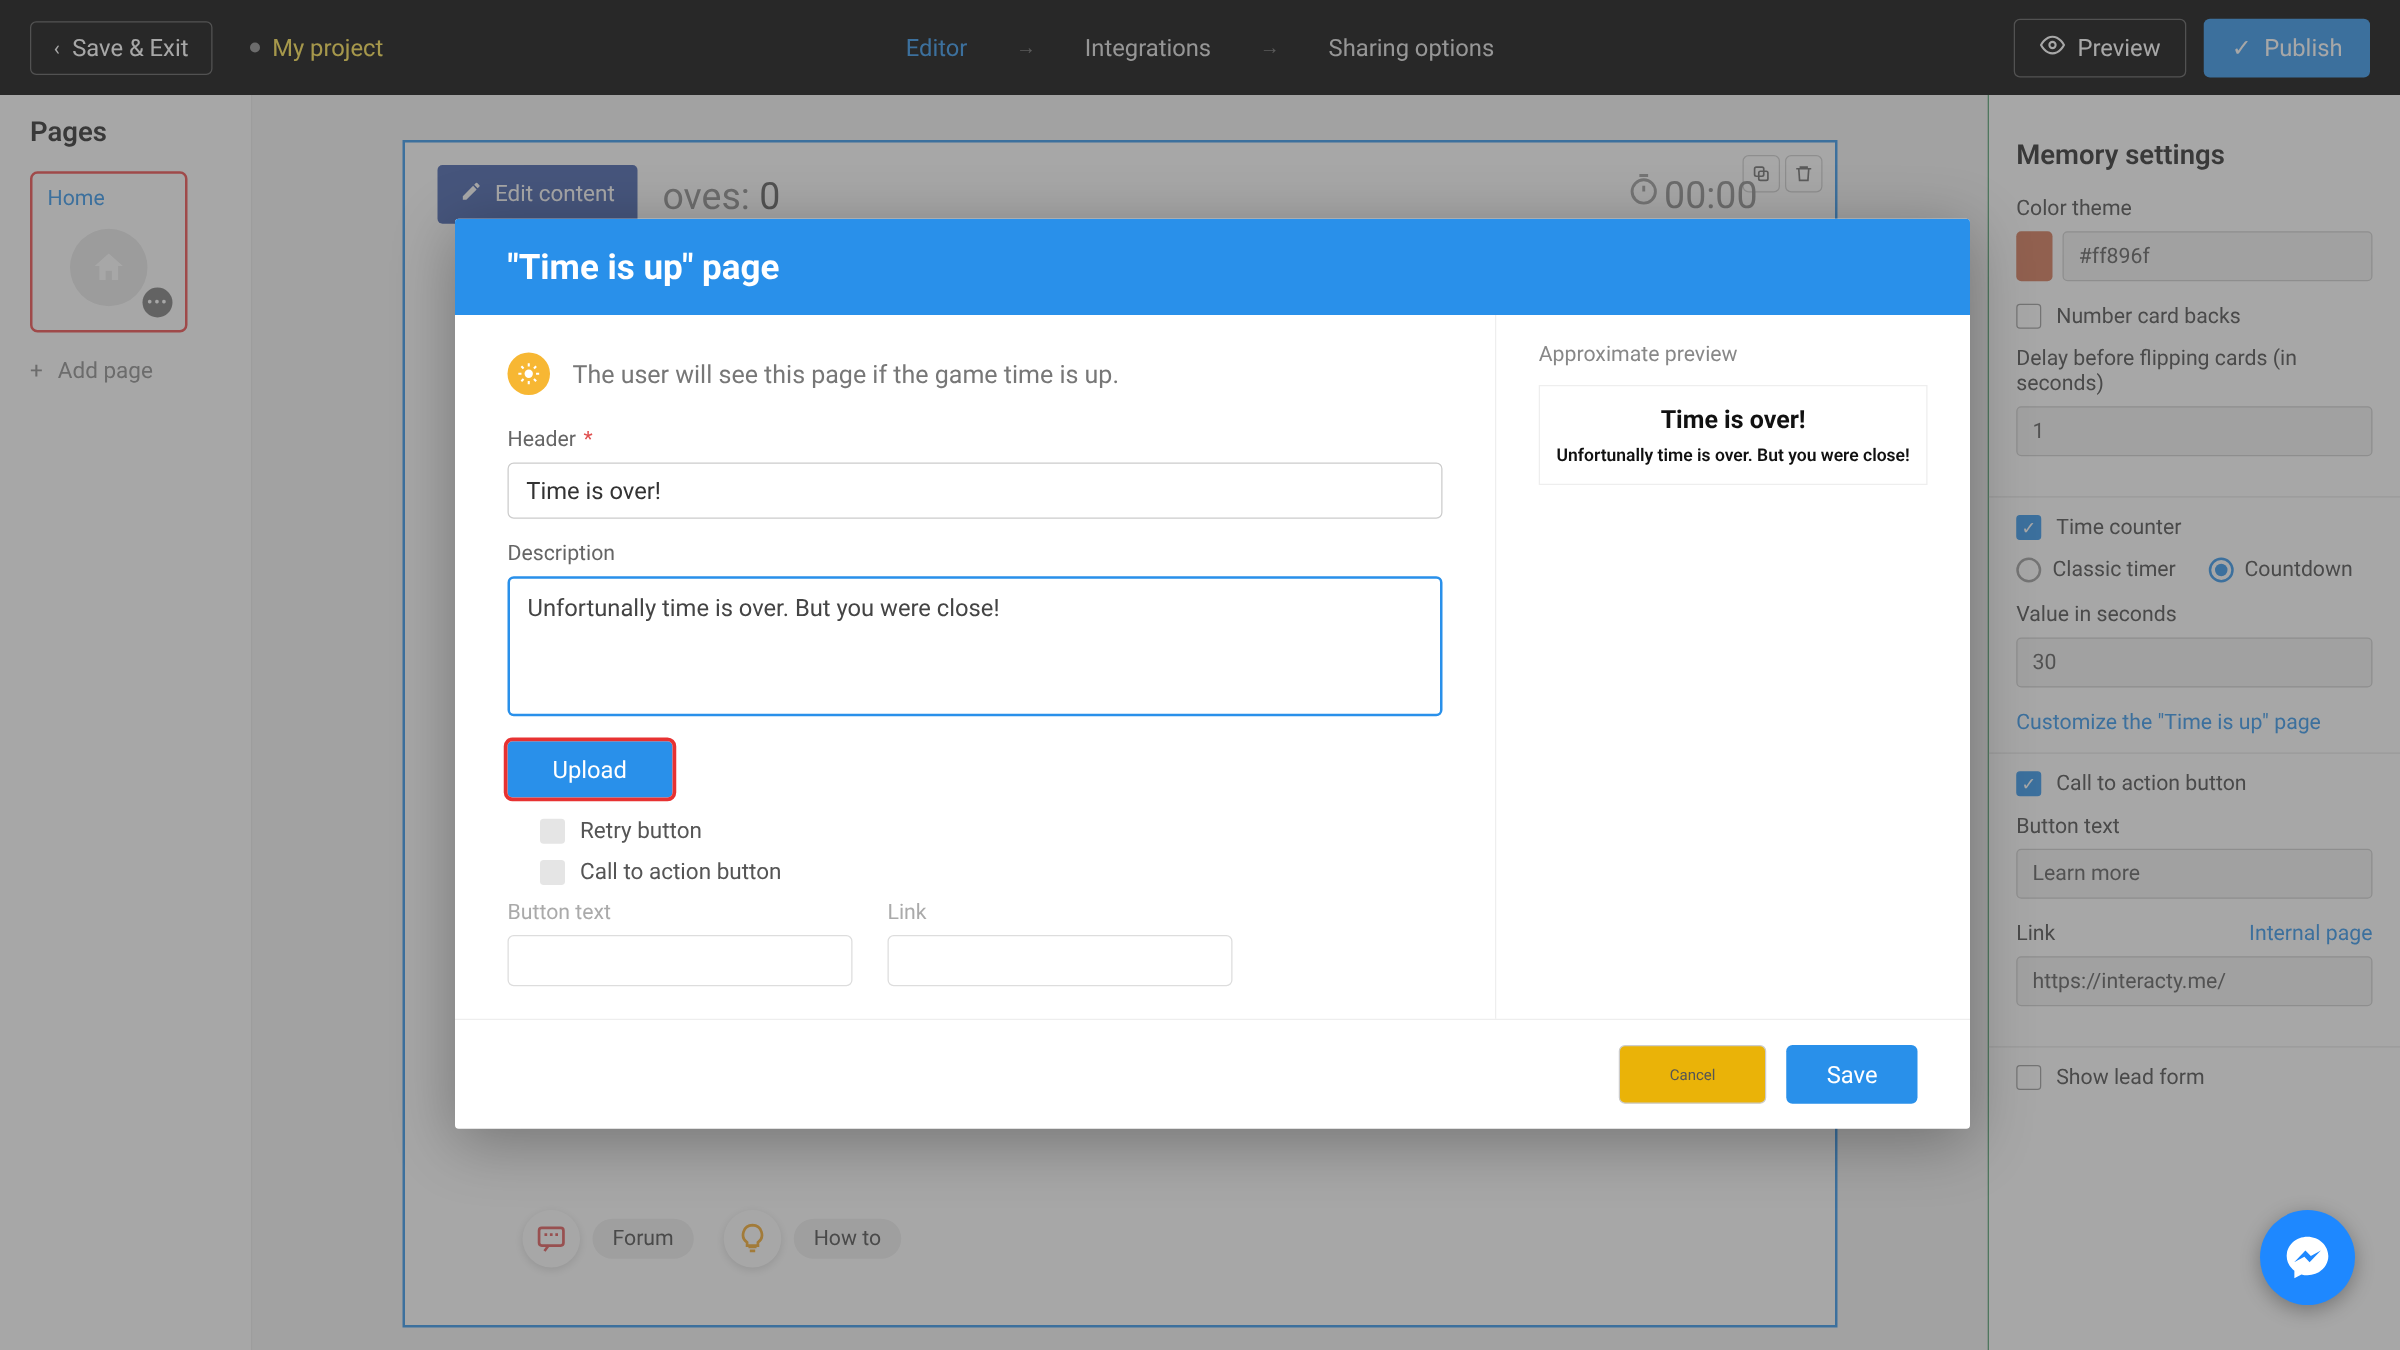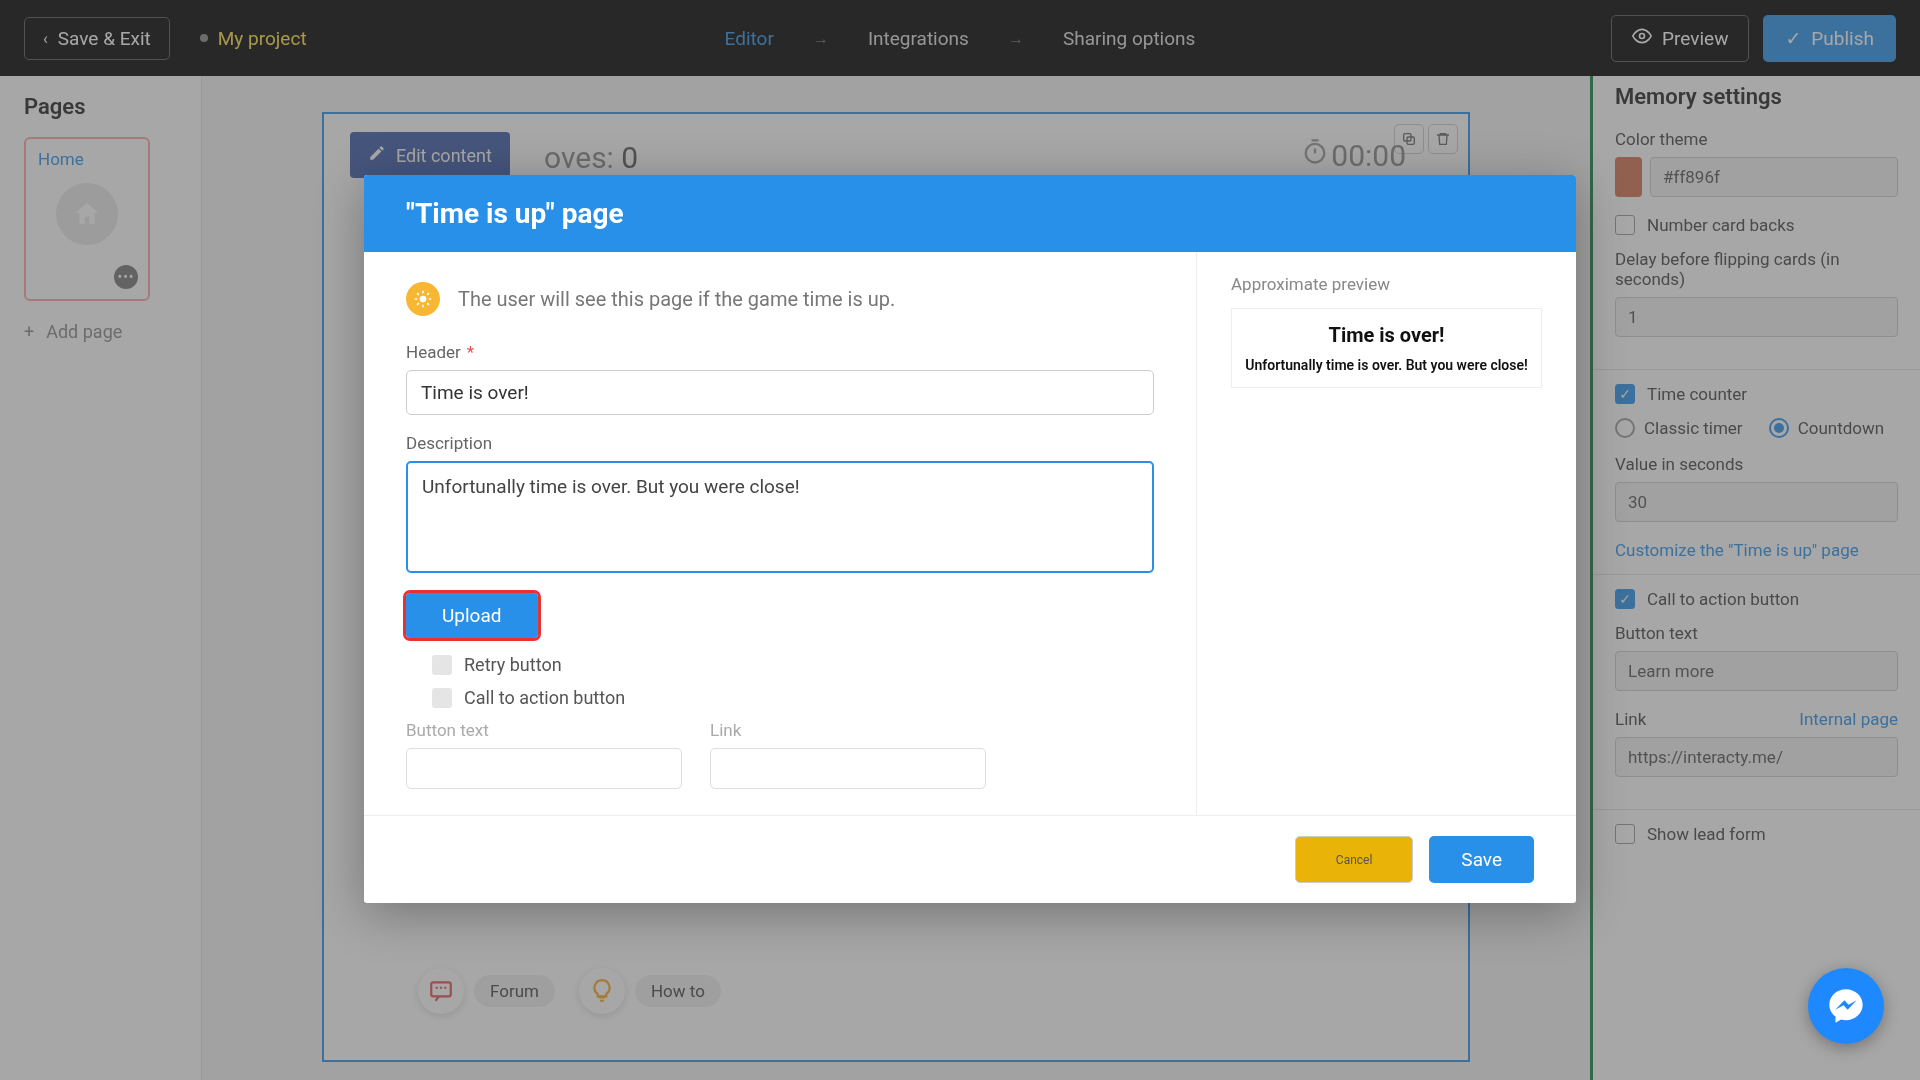--- a/index.html
+++ b/index.html
@@ -16,45 +16,45 @@
 .nav-item.active { color: #2990ea; }
 .arrow { color: #666; font-size: 16px; }
 .topbar-right { margin-left: auto; display: flex; gap: 14px; }
 .btn-preview { border: 1px solid #555; background: transparent; color: #fff; padding: 10px 20px; border-radius: 5px; display: flex; align-items: center; gap: 10px; cursor: pointer; font-size: 19px; }
 .btn-publish { background: #2990ea; color: #fff; border: none; padding: 10px 22px; border-radius: 5px; display: flex; align-items: center; gap: 10px; cursor: pointer; font-size: 19px; }
 
 
 .main { display: flex; height: calc(100% - 76px); }
 .left { width: 202px; border-right: 1px solid #e3e3e3; background: #fff; padding: 18px 24px; }
 .left h3 { font-size: 22px; font-weight: 600; margin-bottom: 18px; color: #222; }
-.page-thumb { width: 126px; height: 164px; border: 2px solid #fca5a5; border-radius: 6px; padding: 10px 12px; position: relative; cursor: pointer; }
+.page-thumb { width: 126px; height: 129px; border: 2px solid #ef4444; border-radius: 6px; padding: 10px 12px; position: relative; cursor: pointer; }
 .page-thumb-label { color: #2990ea; font-size: 17px; }
 .home-circle { width: 62px; height: 62px; border-radius: 50%; background: #e8e8e8; margin: 14px auto 0; display: flex; align-items: center; justify-content: center; color: #fff; }
 .home-circle svg { width: 30px; height: 30px; fill: #fff; }
 .page-dots { position: absolute; bottom: 10px; right: 10px; width: 24px; height: 24px; border-radius: 50%; background: #777; color: #fff; display: flex; align-items: center; justify-content: center; font-size: 14px; letter-spacing: 1px; }
 .add-page { display: flex; align-items: center; gap: 12px; margin-top: 20px; color: #888; cursor: pointer; font-size: 18px; }
 
 .center { flex: 1; background: #f5f5f5; position: relative; padding: 36px 120px; }
 .canvas { border: 2px solid #2990ea; background: #fff; height: 950px; position: relative; padding: 18px; }
 .edit-content-btn { background: #3d5ba9; color: #fff; border: none; padding: 12px 18px; border-radius: 4px; display: flex; align-items: center; gap: 10px; cursor: pointer; font-size: 18px; position: absolute; top: 18px; left: 26px; }
-.moves { position: absolute; top: 26px; left: 220px; color: #888; font-size: 30px; }
+.moves { position: absolute; top: 26px; left: 206px; color: #888; font-size: 30px; }
 .moves-n { color: #555; }
 .timer { position: absolute; top: 24px; right: 62px; color: #888; font-size: 30px; display: flex; align-items: center; gap: 2px; }
 .clock-icon svg { width: 28px; height: 28px; stroke: #999; fill: none; stroke-width: 2; }
 .canvas-icons { position: absolute; top: 10px; right: 10px; display: flex; gap: 4px; }
 .canvas-icon { width: 30px; height: 30px; border: 1px solid #ccc; border-radius: 5px; display: flex; align-items: center; justify-content: center; cursor: pointer; background: #fff; }
 .canvas-icon svg { width: 16px; height: 16px; stroke: #666; fill: none; stroke-width: 2; }
 
 .help-buttons { position: absolute; left: 216px; bottom: 66px; display: flex; flex-direction: row; gap: 24px; }
 .help-row { display: flex; align-items: center; gap: 10px; }
 .help-circle { width: 46px; height: 46px; border-radius: 50%; background: #fff; box-shadow: 0 2px 8px rgba(0,0,0,.15); display: flex; align-items: center; justify-content: center; cursor: pointer; }
 .help-circle svg { width: 26px; height: 26px; }
 .help-label { background: #eee; border-radius: 18px; padding: 6px 16px; font-size: 17px; color: #444; }
 
-.right { width: 330px; border-left: 3px solid #15803d; background: #fff; padding: 8px 22px; overflow-y: auto; }
+.right { width: 330px; border-left: 1px solid #15803d; background: #fff; padding: 36px 22px; overflow-y: auto; }
 .right h3 { font-size: 22px; font-weight: 600; margin-bottom: 20px; color: #222; }
 .r-label { font-size: 17px; color: #444; margin-bottom: 8px; }
 .color-row { display: flex; gap: 8px; margin-bottom: 18px; }
 .swatch { width: 44px; height: 40px; background: #d2714e; border-radius: 4px; cursor: pointer; }
 .color-input { flex: 1; border: 1px solid #ccc; background: #f2f2f2; border-radius: 4px; padding: 8px 12px; font-size: 17px; color: #555; }
 .chk-row { display: flex; align-items: center; gap: 12px; margin-bottom: 14px; font-size: 17px; color: #444; }
 .chk { width: 20px; height: 20px; border: 1px solid #999; border-radius: 3px; cursor: pointer; display: flex; align-items: center; justify-content: center; flex-shrink: 0; }
 .chk.checked { background: #2990ea; border-color: #2990ea; }
 .chk.checked::after { content: "✓"; color: #fff; font-size: 14px; }
 .num-input { width: 100%; border: 1px solid #ccc; background: #f2f2f2; border-radius: 4px; padding: 9px 12px; font-size: 17px; color: #555; margin-bottom: 18px; }

